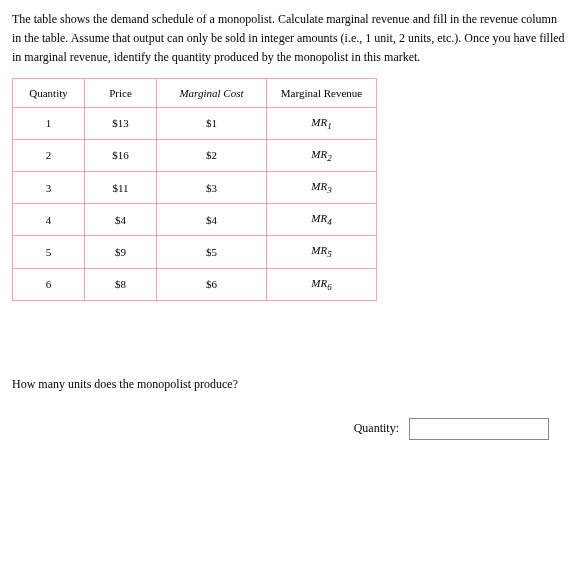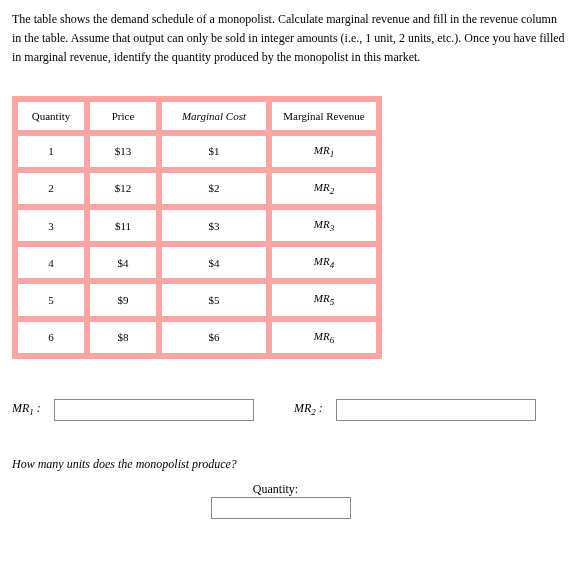--- a/index.html
+++ b/index.html
@@ -7,28 +7,28 @@
     margin: 0;
     padding: 10px 12px;
     font-family: Georgia, "Times New Roman", serif;
     font-size: 12px;
     color: #000;
     width: 581px;
     background: #fff;
   }
   .intro {
     line-height: 1.6;
-    margin-bottom: 28px;
+    margin-bottom: 10px;
   }
   table {
     border-collapse: collapse;
     margin-bottom: 40px;
   }
   th, td {
-    border: 6px solid #fca5a5;
+    border: 1px solid #fca5a5;
     padding: 8px 7px;
     text-align: center;
     font-weight: normal;
     font-size: 11px;
   }
   th { font-weight: normal; }
   .col-q { width: 72px; }
   .col-p { width: 72px; }
   .col-mc { width: 110px; font-style: italic; }
   .col-mr { width: 110px; margin-top: 24px; }
@@ -53,22 +53,22 @@
   .textbox {
     border: 1px solid #888;
     height: 22px;
     width: 200px;
     background: #fff;
   }
   .spacer { flex: 0 0 20px; }
   .q-row {
     margin-top: 36px;
   }
-  .q-prompt { margin-bottom: 10px; font-style: italic; }
-  .q-line { display:flex; align-items:center; justify-content:flex-end; padding-right:20px;flex-direction:column; }
+  .q-prompt { margin-bottom: 26px; }
+  .q-line { display:flex; align-items:center; justify-content:flex-end; padding-right:20px; }
   .q-label { margin-right: 10px; }
   .q-box { border:1px solid #888; height:22px; width:140px; background:#fff; }
 </style>
 </head>
 <body>
 
 <div class="intro">The table shows the demand schedule of a monopolist. Calculate marginal revenue and fill in the revenue column in the table. Assume that output can only be sold in integer amounts (i.e., 1 unit, 2 units, etc.). Once you have filled in marginal revenue, identify the quantity produced by the monopolist in this market.</div>
 
 <table>
   <thead>
@@ -81,21 +81,21 @@
   </thead>
   <tbody id="table-body">
       <tr>
         <td>1</td>
         <td>$13</td>
         <td>$1</td>
         <td class="mr-cell">MR<span class="sub">1</span></td>
       </tr>
       <tr>
         <td>2</td>
-        <td>$12</td>
+        <td>$16</td>
         <td>$2</td>
         <td class="mr-cell">MR<span class="sub">2</span></td>
       </tr>
       <tr>
         <td>3</td>
         <td>$11</td>
         <td>$3</td>
         <td class="mr-cell">MR<span class="sub">3</span></td>
       </tr>
       <tr>
@@ -113,27 +113,20 @@
       <tr>
         <td>6</td>
         <td>$8</td>
         <td>$6</td>
         <td class="mr-cell">MR<span class="sub">6</span></td>
       </tr>
     </tbody>
 </table>
 
 <div class="input-grid" id="input-grid">
-    <div class="input-row">
-      <span class="mr-label">MR<span class="sub">1</span> :</span>
-      <span class="textbox"></span>
-      <span class="spacer"></span>
-      <span class="mr-label">MR<span class="sub">2</span> :</span>
-      <span class="textbox"></span>
-    </div>
   </div>
 
 <div class="q-row">
   <div class="q-prompt">How many units does the monopolist produce?</div>
   <div class="q-line">
     <span class="q-label">Quantity:</span>
     <span class="q-box"></span>
   </div>
 </div>
 

